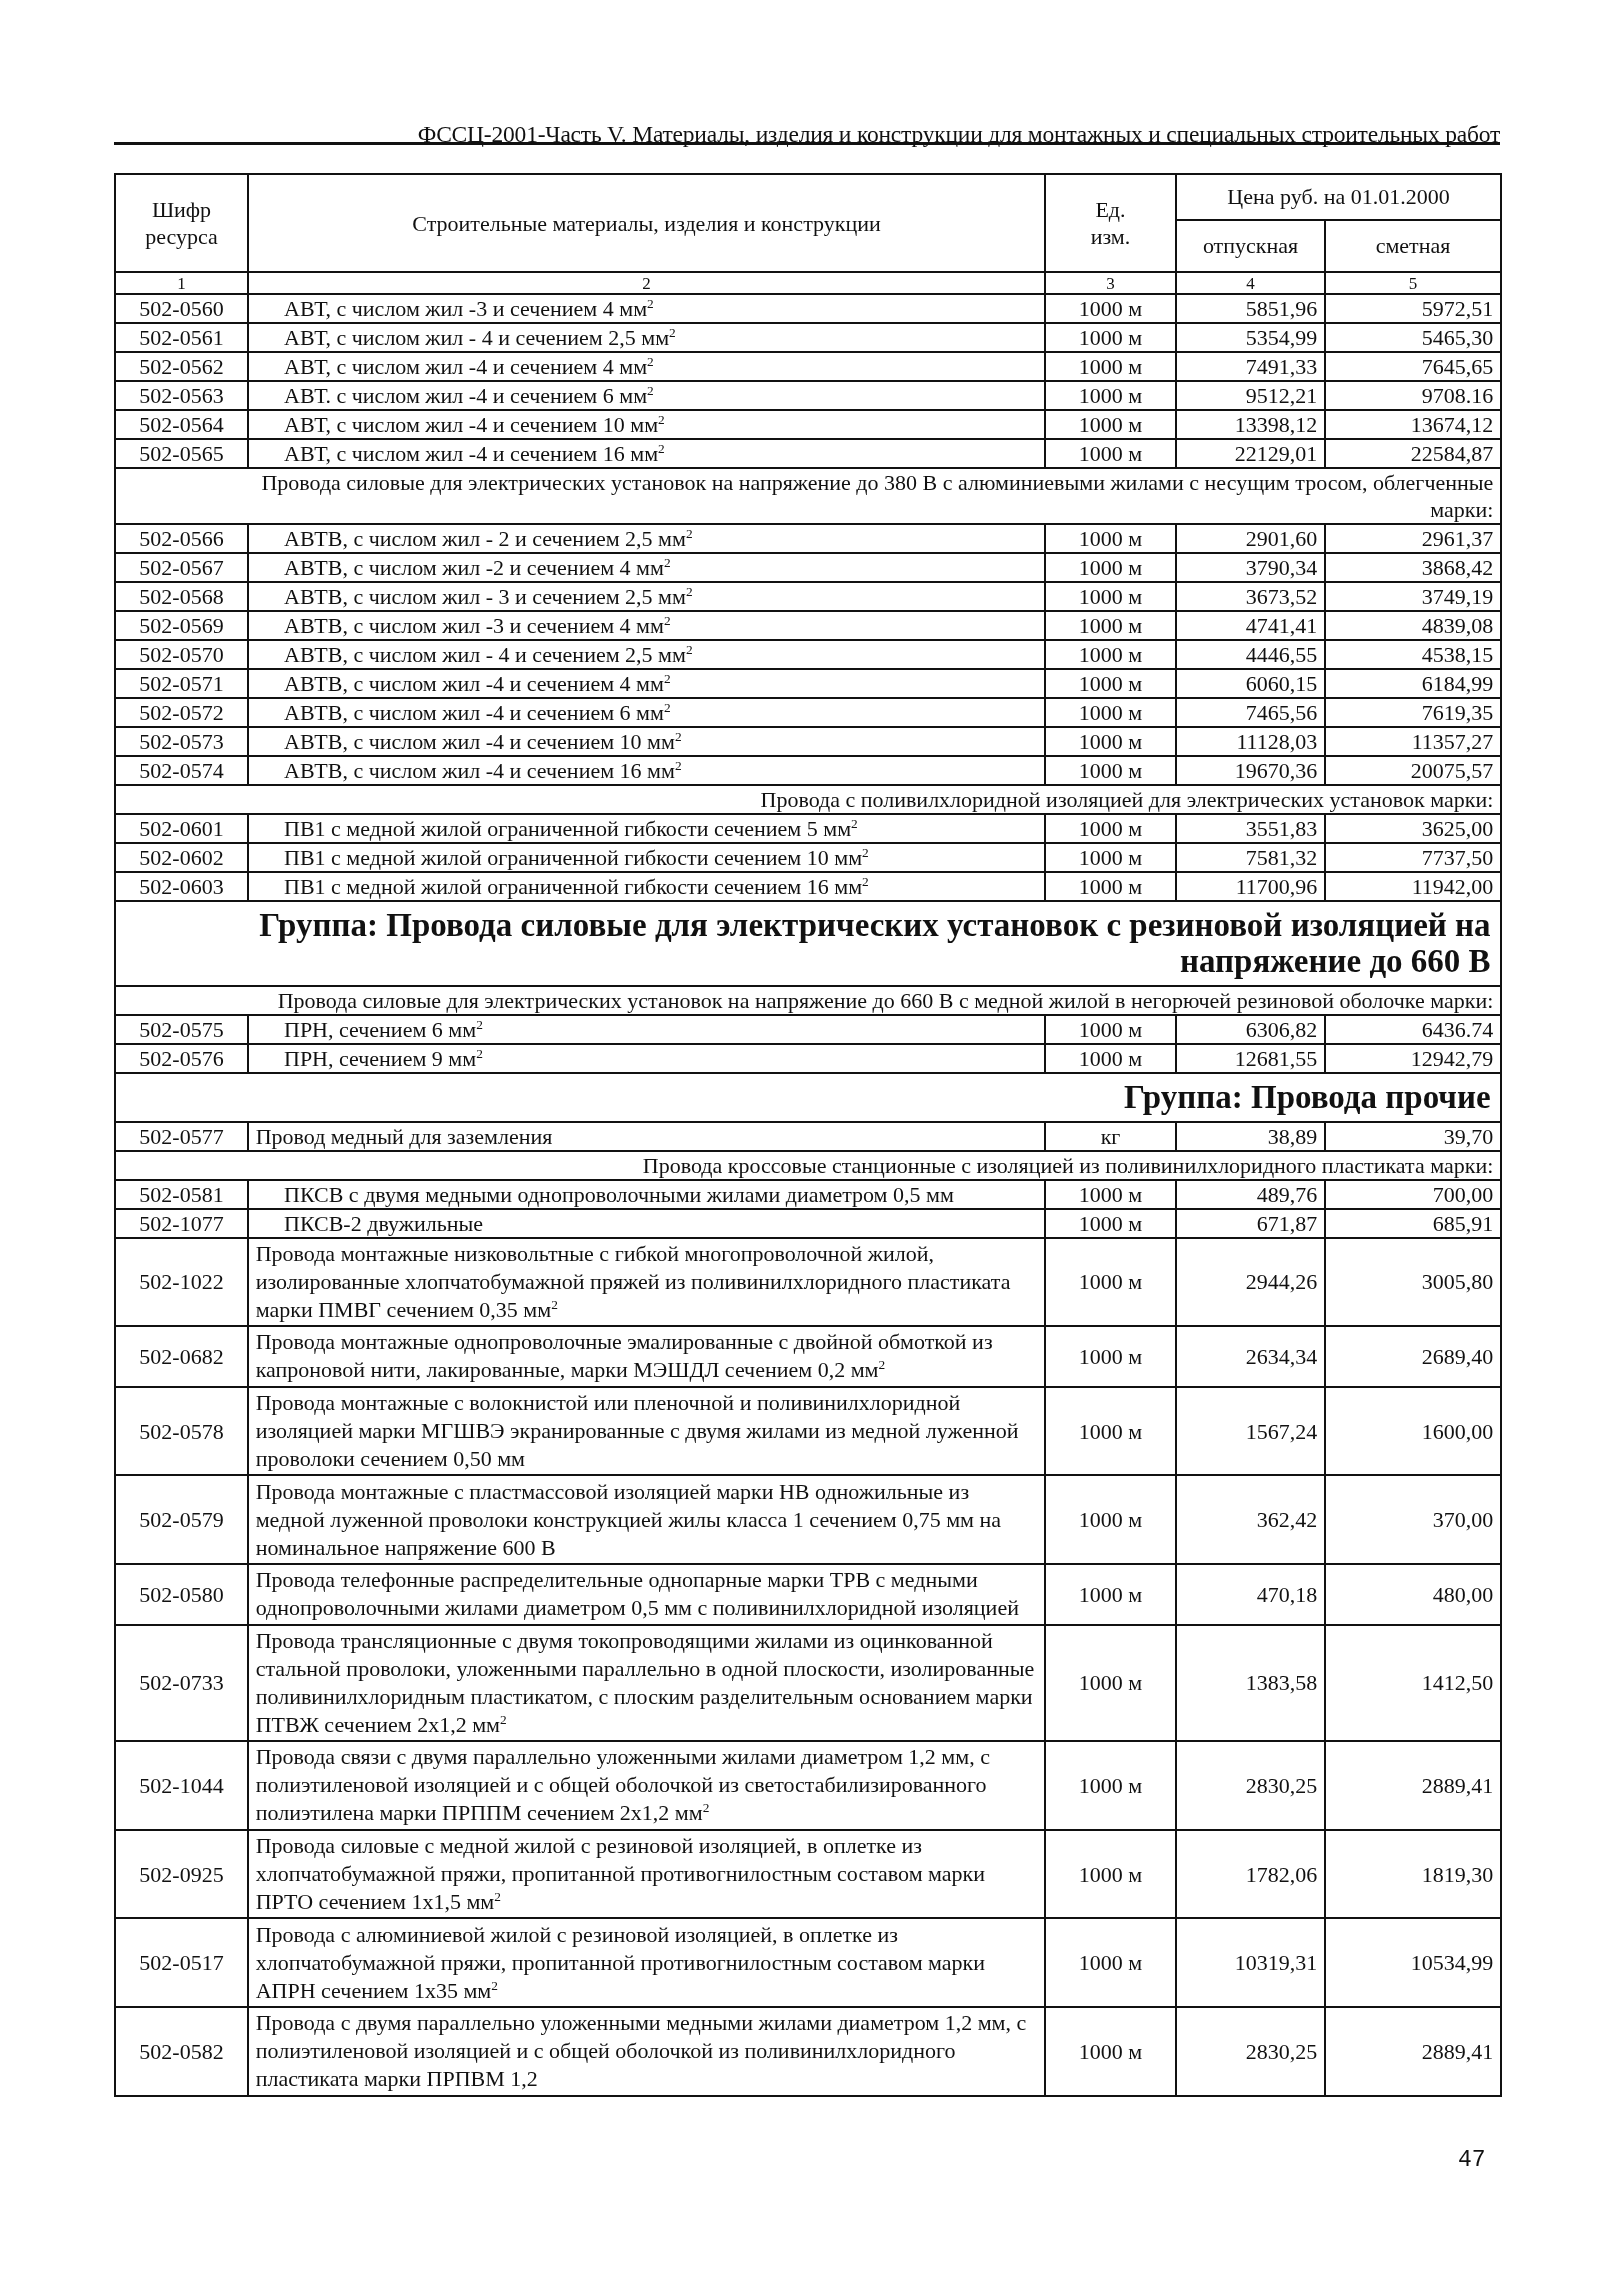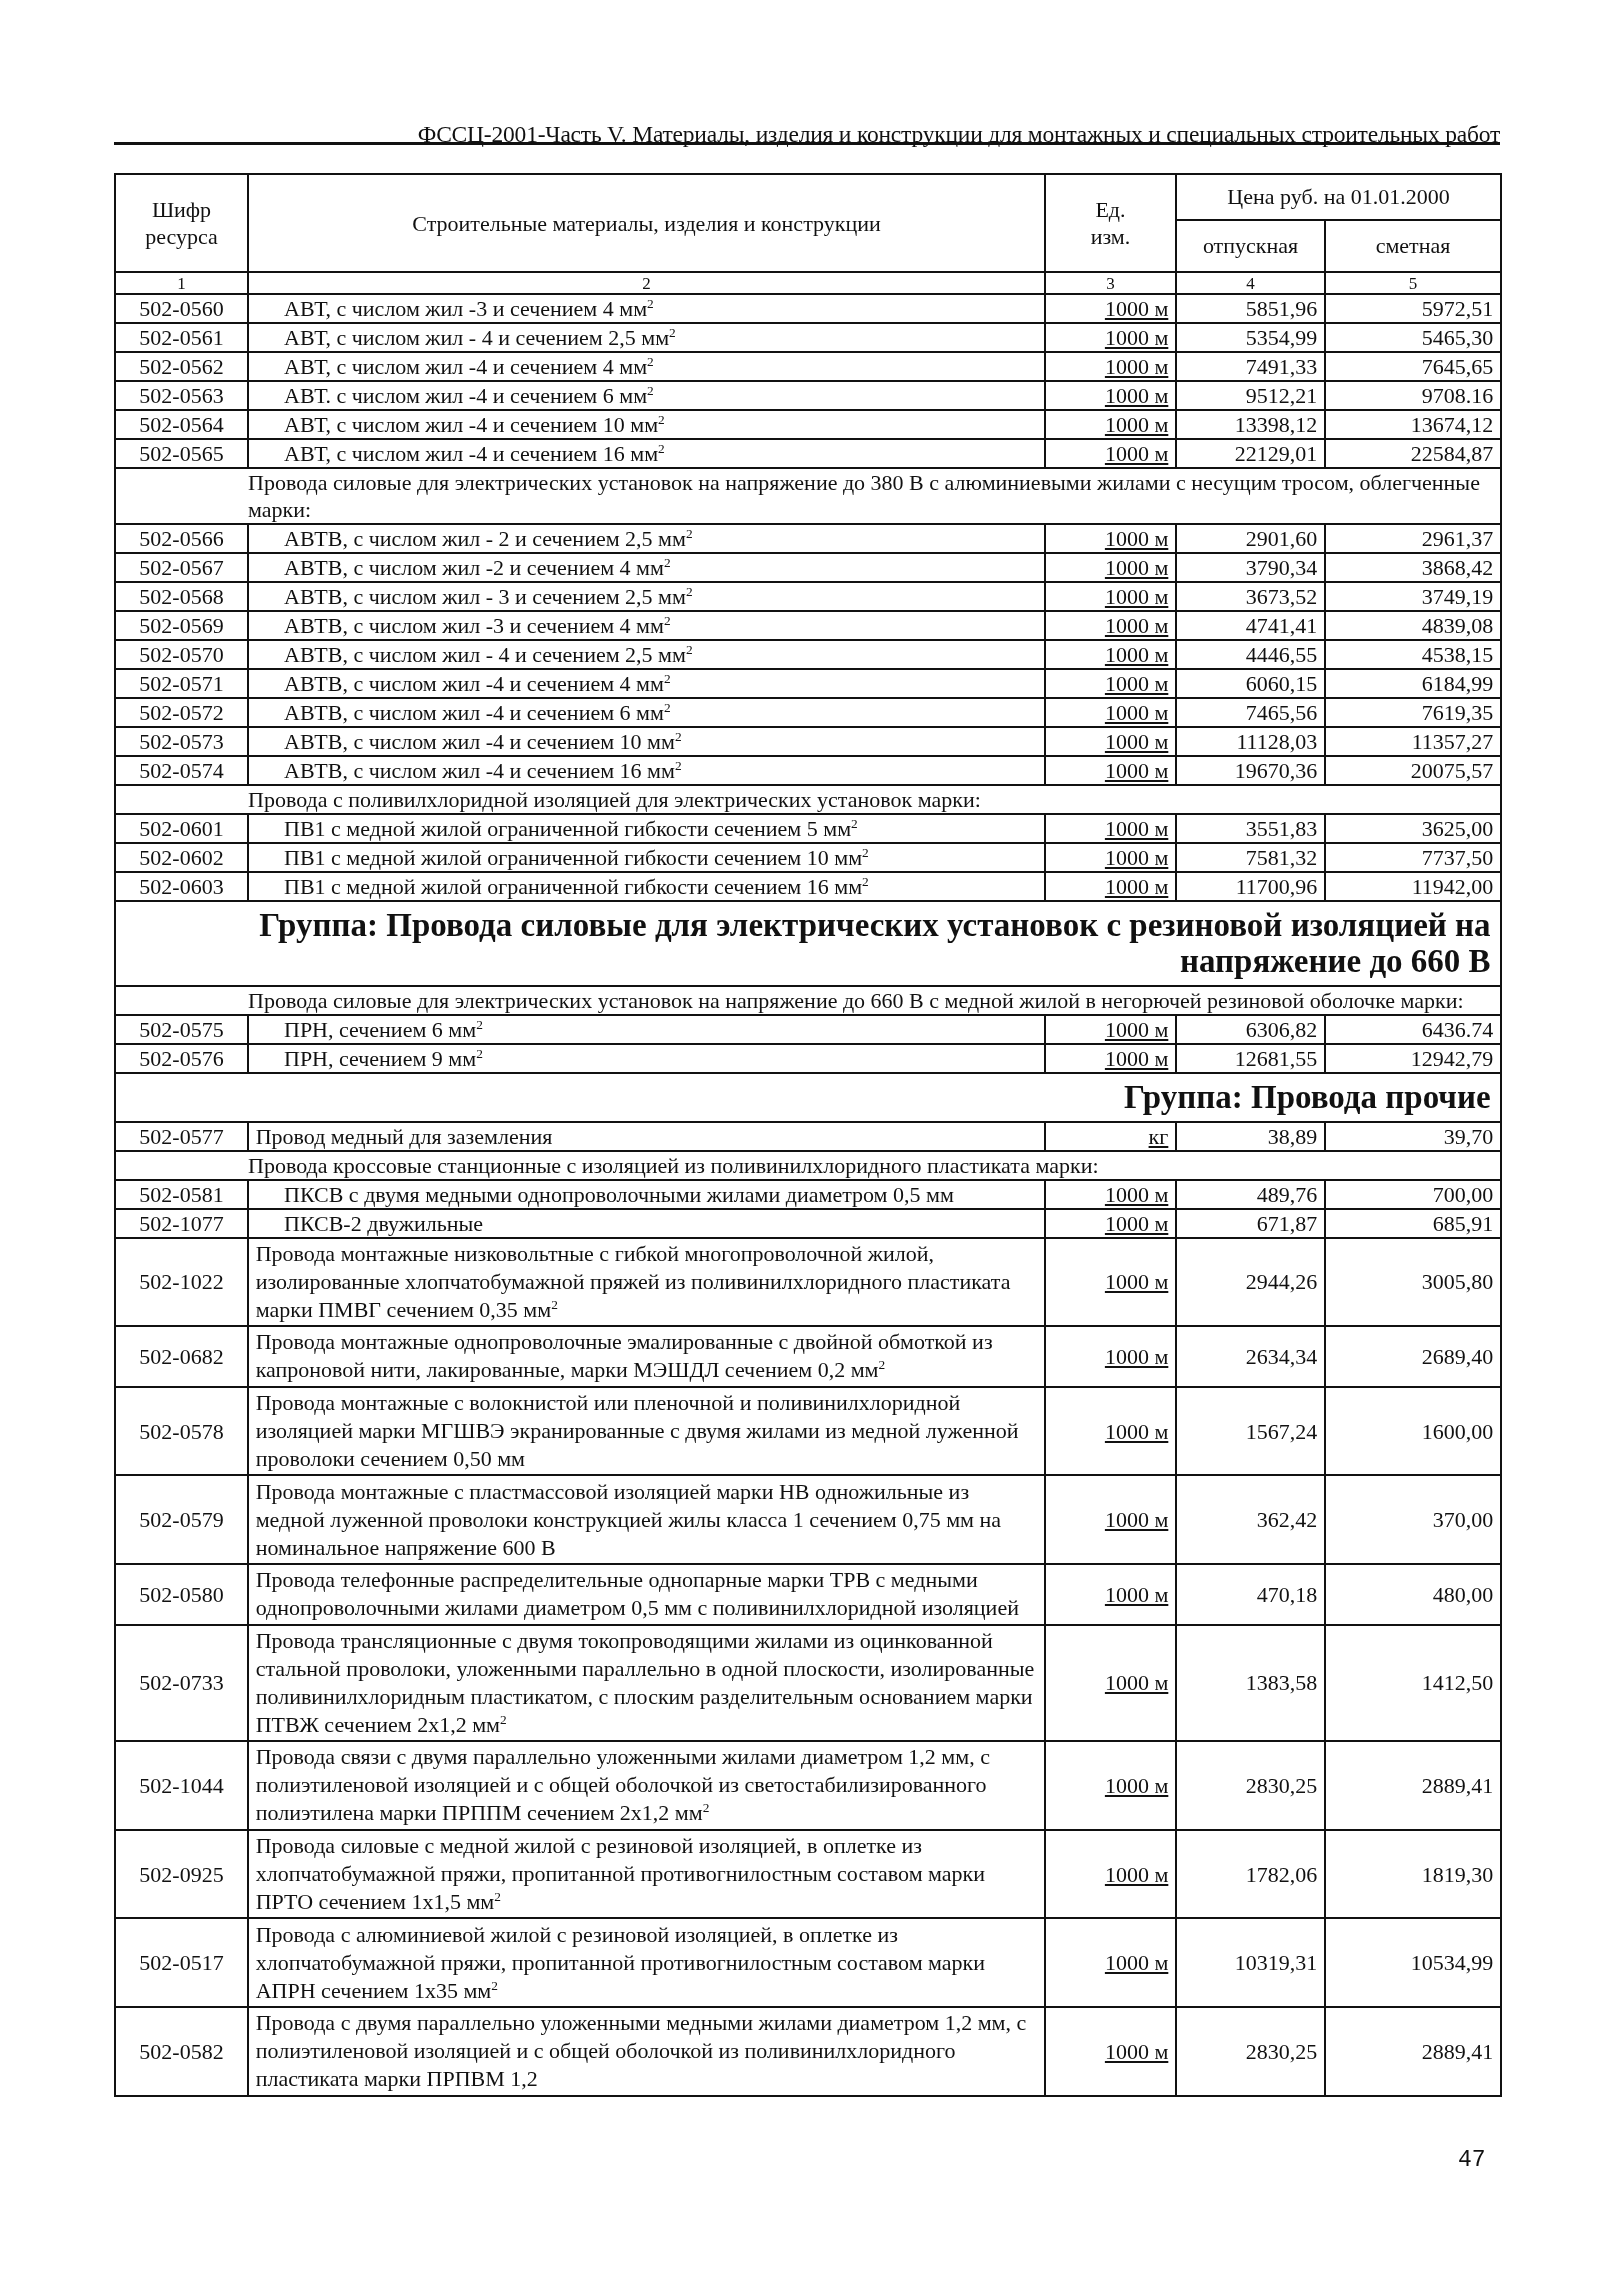--- a/index.html
+++ b/index.html
@@ -14,23 +14,23 @@
   col.c-otp { width: 149px; }
   col.c-smet { width: 176px; }
   th.h-tall { height: 96px; text-align: center; font-size: 19.4px; line-height: 25.5px; }
   th.h-price { height: 42px; text-align: center; font-size: 19.4px; }
   th.h-sub { height: 48px; text-align: center; font-size: 19.4px; }
   tr.numrow td { text-align: center; font-size: 17px; height: 20px; line-height: 19px; }
   tr.item td { height: 25.5px; }
   td.code { text-align: center; white-space: nowrap; }
   td.desc { text-align: left; }
   td.desc.indent { padding-left: 35px; }
-  td.unit { text-align: right; white-space: nowrap; text-decoration: underline; }
+  td.unit { text-align: center; white-space: nowrap; }
   td.num { text-align: right; white-space: nowrap; padding-right: 5.4px; }
-  tr.subhead td { text-align: left; padding-left: 6.7px; }
+  tr.subhead td { text-align: right; padding-left: 6.7px; }
   tr.subhead td.sub-text { border-left: none; padding-left: 0; }
   tr.subhead td.sub-blank { border-right: none; }
   tr.group td { text-align: right; font-weight: bold; font-size: 33px; line-height: 36px; padding: 5.4px 9.4px; }
   tr.multi td.desc { line-height: 28px; padding-top: 1.3px; padding-bottom: 1.3px; border-radius: 16px; }
   sup { font-size: 13.4px; line-height: 0; vertical-align: super; }
   .page-number { position: absolute; left: 1458px; top: 2147px; font-family: Liberation Mono, monospace; font-size: 23px; }
 </style>
 </head>
 <body>
 

